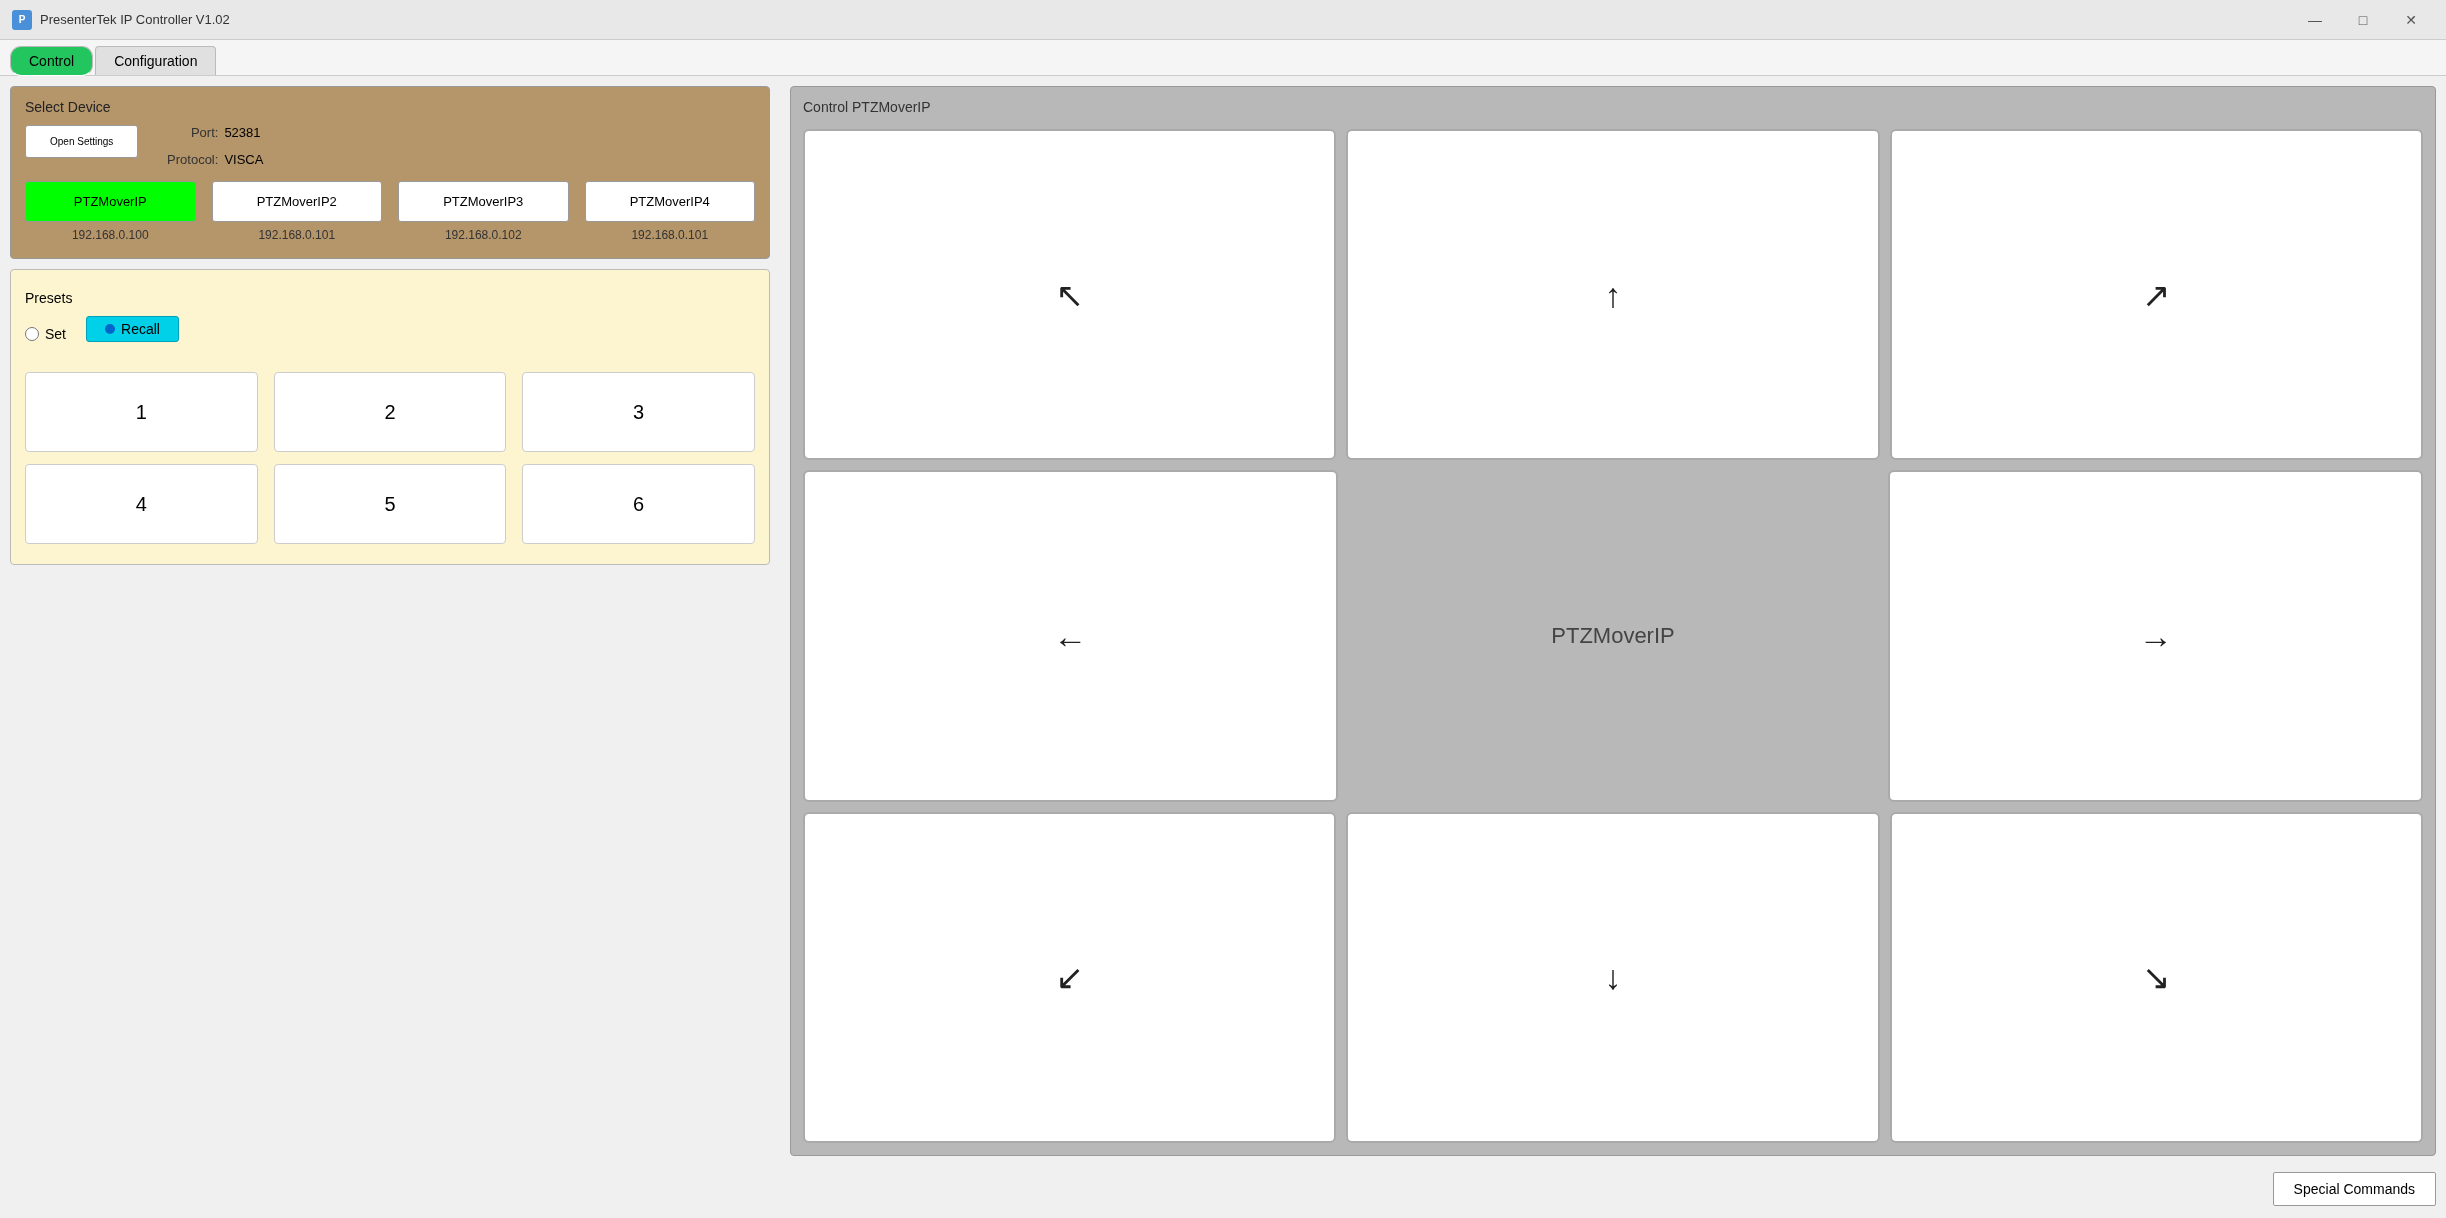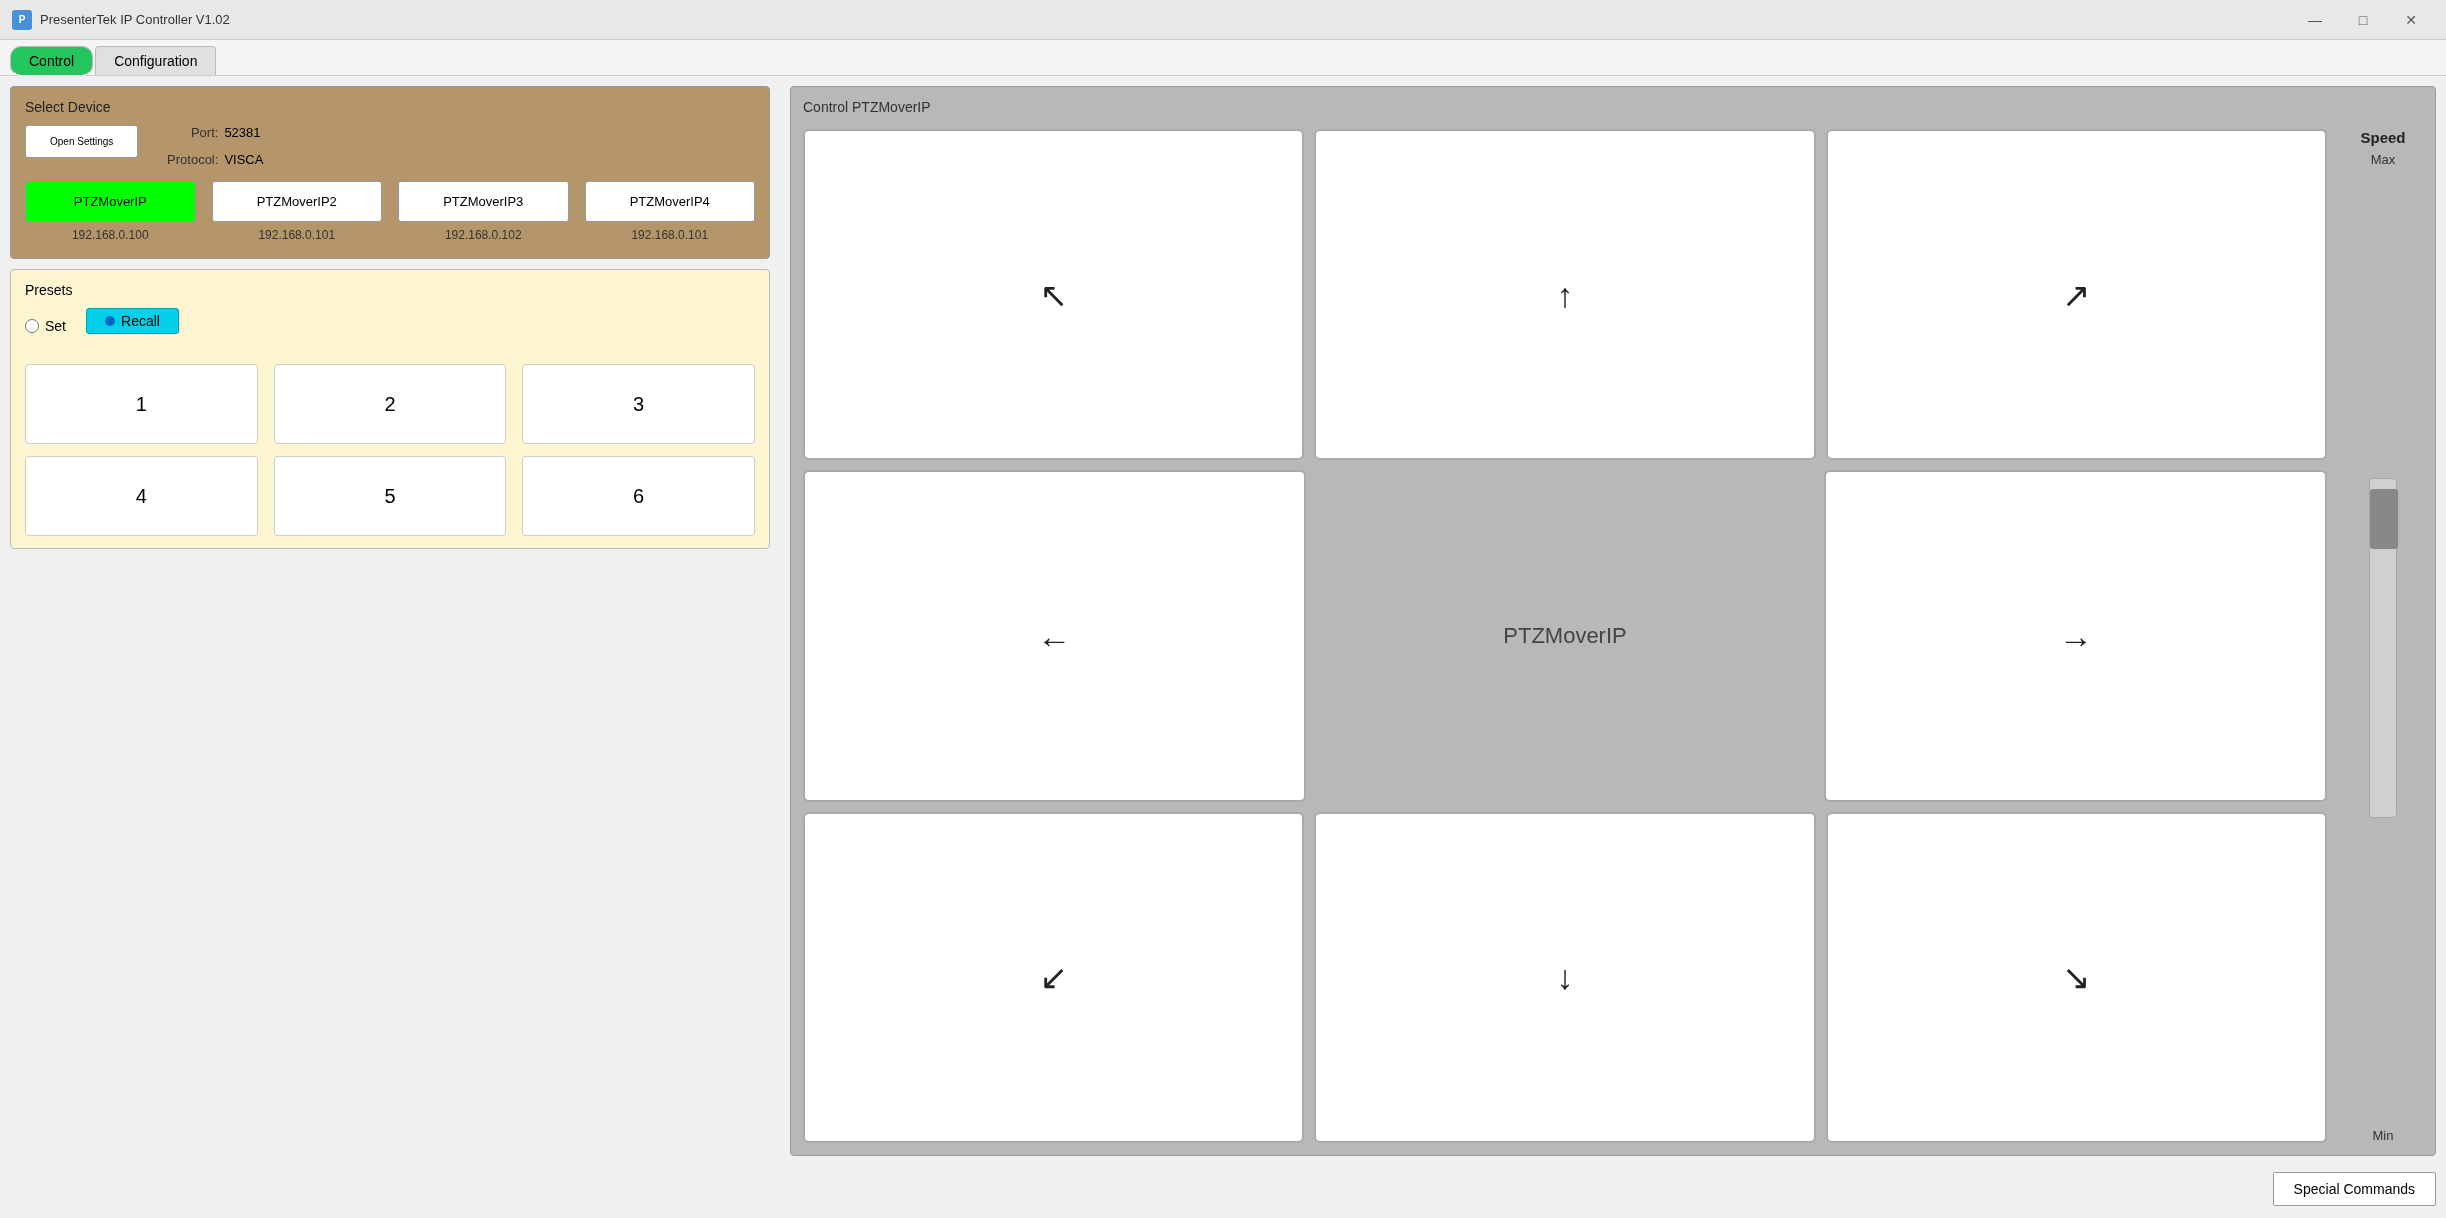--- a/index.html
+++ b/index.html
@@ -157,21 +157,21 @@
     .device-ip {
       flex: 1;
       text-align: center;
       font-size: 12px;
       color: #333;
     }
     .presets-box {
       background: #fdf5d0;
       border: 1px solid #bbb;
       border-radius: 4px;
-      padding: 12px 14px;
+      padding: 20px 14px;
     }
     .presets-title {
       font-size: 14px;
       margin-bottom: 10px;
     }
     .preset-radio-row {
       display: flex;
       gap: 20px;
       margin-bottom: 30px;
       align-items: flex-end;
@@ -476,30 +476,20 @@
             </button>
             <button class="ptz-btn ptz-btn-white">
               <span class="arrow-icon">↓</span>
             </button>
             <button class="ptz-btn ptz-btn-white">
               <span class="arrow-icon">↘</span>
             </button>
           </div>
         </div>
 
-        <div class="speed-panel">
-          <span class="speed-label">Speed</span>
-          <span class="speed-max">Max</span>
-          <div class="speed-slider-container">
-            <div class="speed-track">
-              <div class="speed-thumb"></div>
-            </div>
-          </div>
-          <span class="speed-min">Min</span>
-        </div>
 
       </div>
     </div>
 
     <div class="bottom-right">
       <button class="special-commands-btn">Special Commands</button>
     </div>
   </div>
 
 </div>

